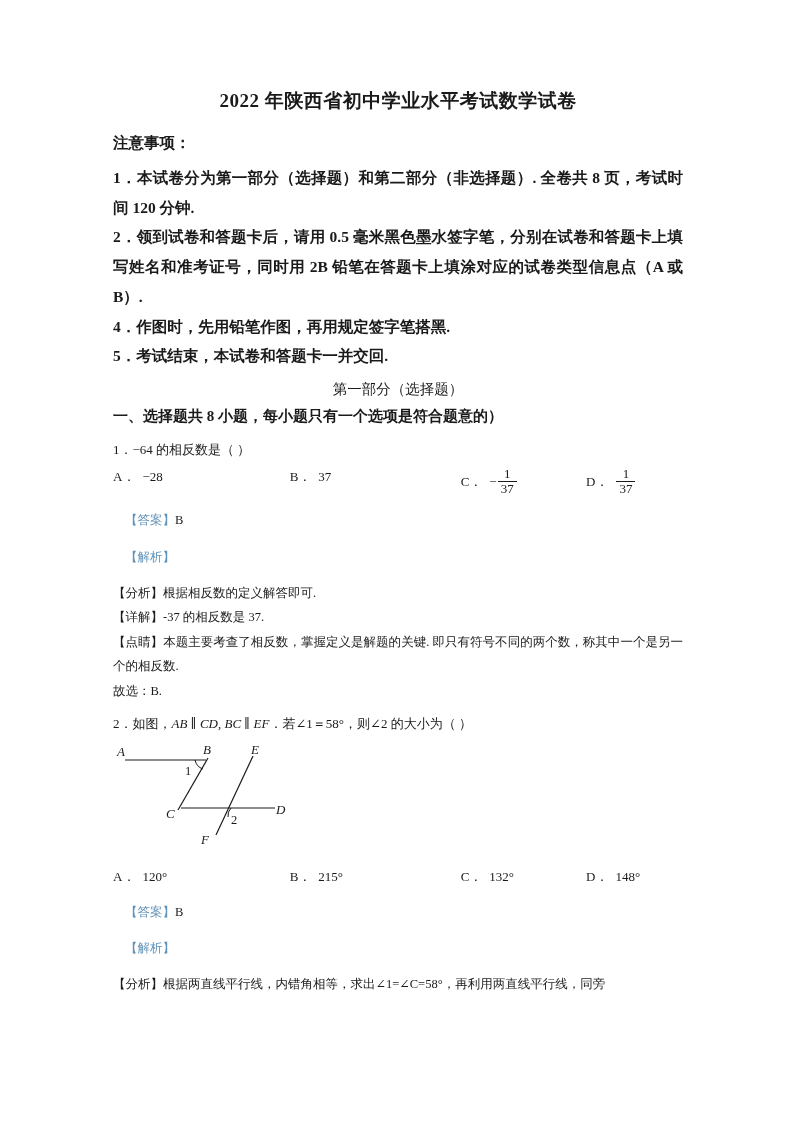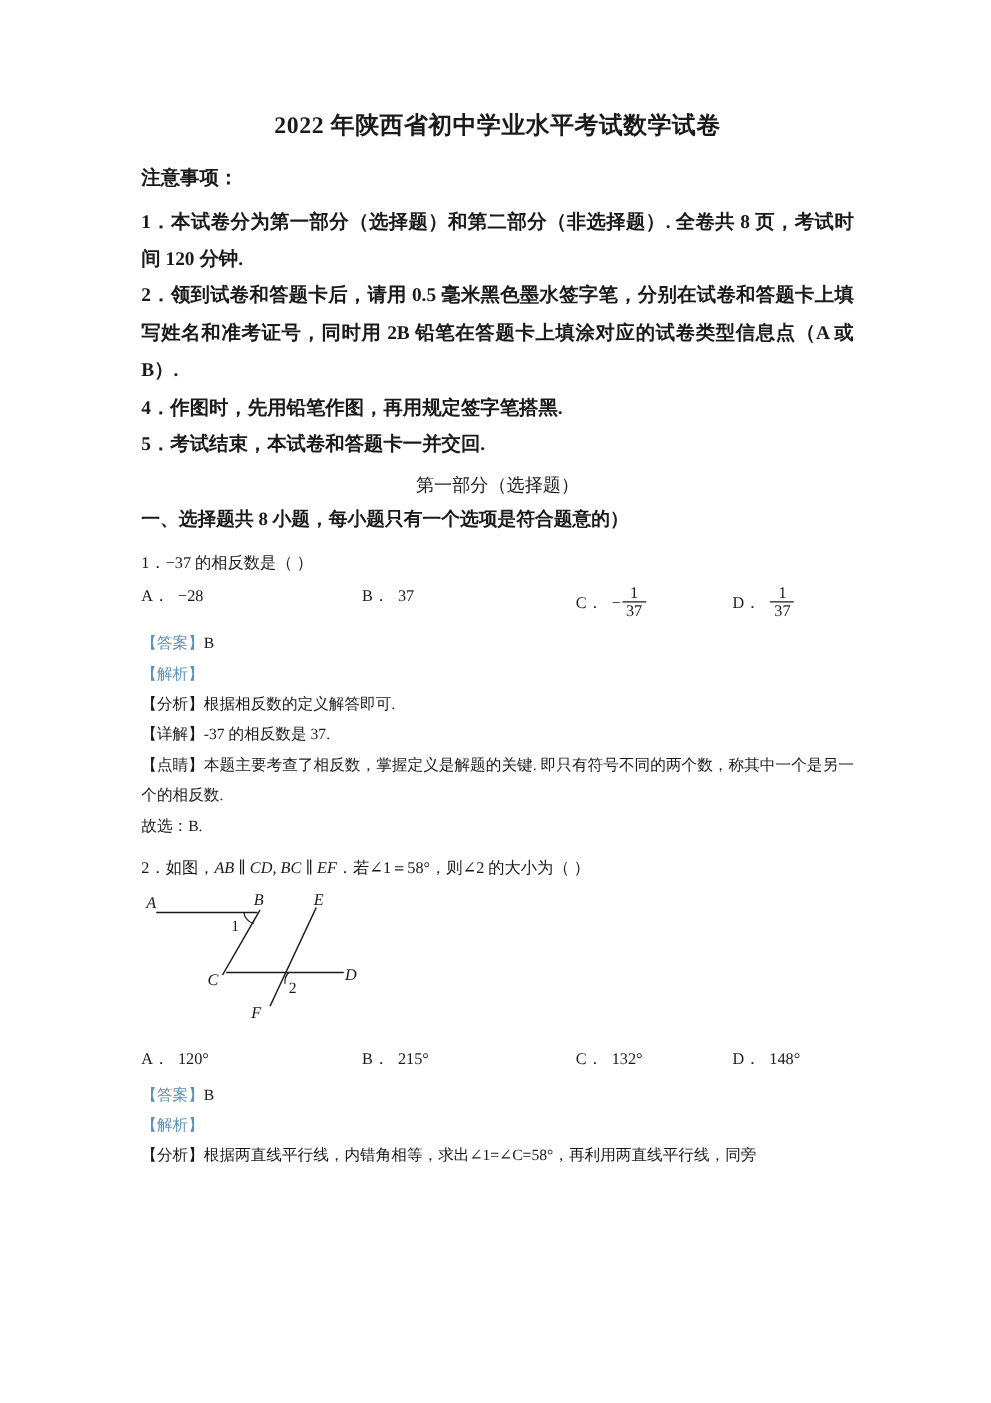--- a/index.html
+++ b/index.html
@@ -94,21 +94,21 @@
     font-size:13px;
     position:relative;
     top:-1px;
   }
   .frac .num{padding:0 3px;}
   .frac .den{padding:0 3px;border-top:1px solid #1a1a1a;}
 
   .ans-line{
     font-size:12.5px;
     line-height:1.95;
-    margin:0;
+    margin:12px;
   }
   .tag{color:#5e91b8;}
   .expl-line{
     font-size:12.5px;
     line-height:1.95;
     margin:0;
     text-align:justify;
     text-justify:inter-ideograph;
   }
 
@@ -143,21 +143,21 @@
 
     <p class="notice-item">1．本试卷分为第一部分（选择题）和第二部分（非选择题）. 全卷共 8 页，考试时间 120 分钟.</p>
     <p class="notice-item">2．领到试卷和答题卡后，请用 0.5 毫米黑色墨水签字笔，分别在试卷和答题卡上填写姓名和准考证号，同时用 2B 铅笔在答题卡上填涂对应的试卷类型信息点（A 或 B）.</p>
     <p class="notice-item">4．作图时，先用铅笔作图，再用规定签字笔搭黑.</p>
     <p class="notice-item">5．考试结束，本试卷和答题卡一并交回.</p>
 
     <p class="part-head">第一部分（选择题）</p>
 
     <p class="sec-head">一、选择题共 8 小题，每小题只有一个选项是符合题意的）</p>
 
-    <p class="q-stem"><span>1．</span><span>−37 的相反数是（      ）</span></p>
+    <p class="q-stem"><span>1．</span><span>−64 的相反数是（      ）</span></p>
 
     <div class="opts">
       <div class="opt o1">
         <span class="lab">A．</span>
         <span>−28</span>
       </div>
       <div class="opt o2">
         <span class="lab">B．</span>
         <span>37</span>
       </div>

